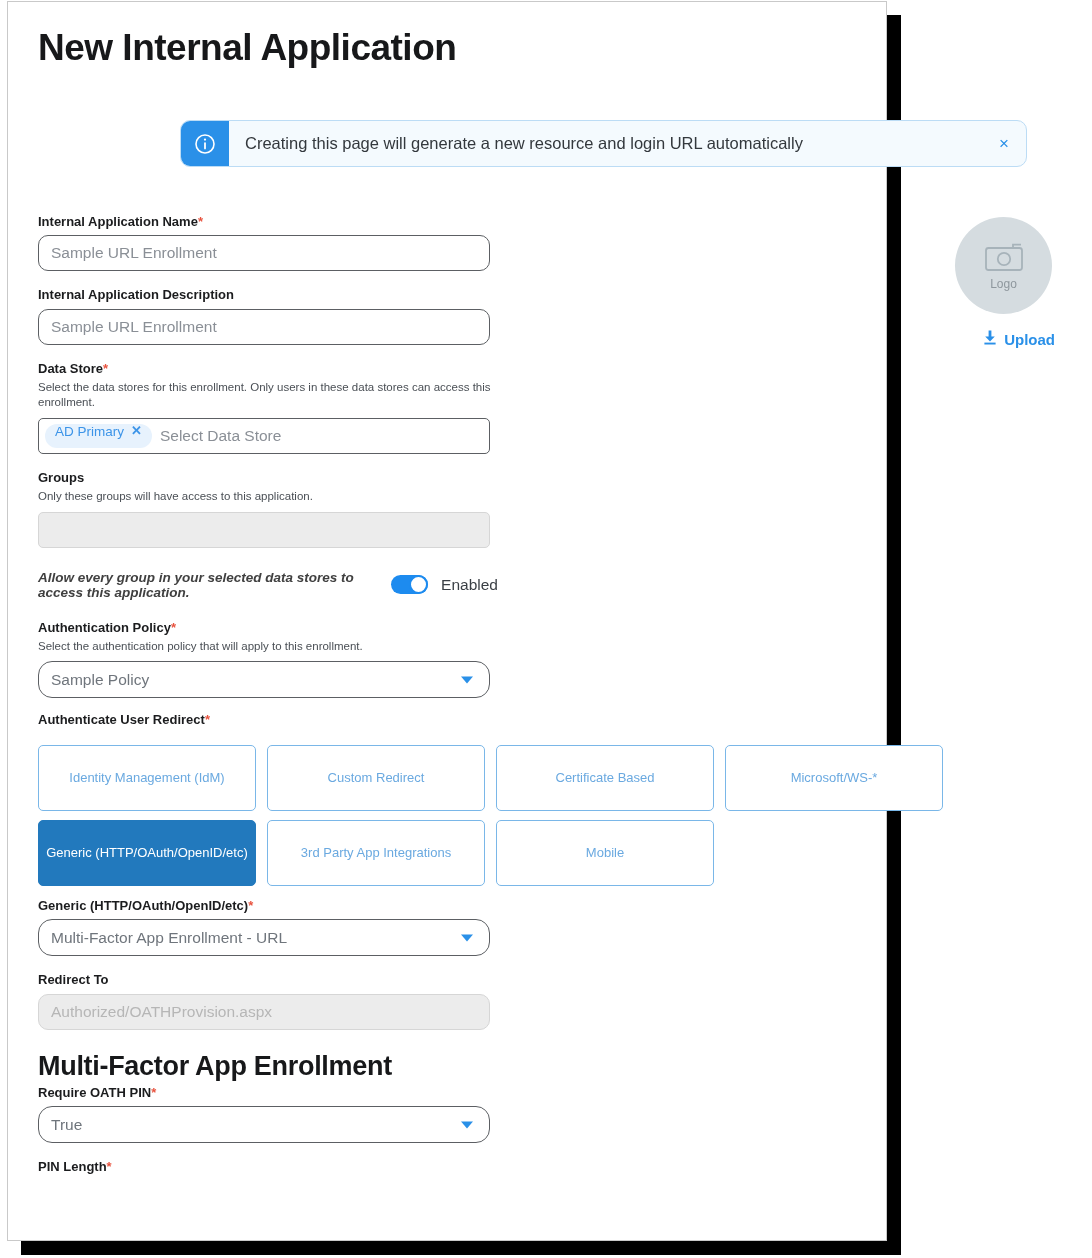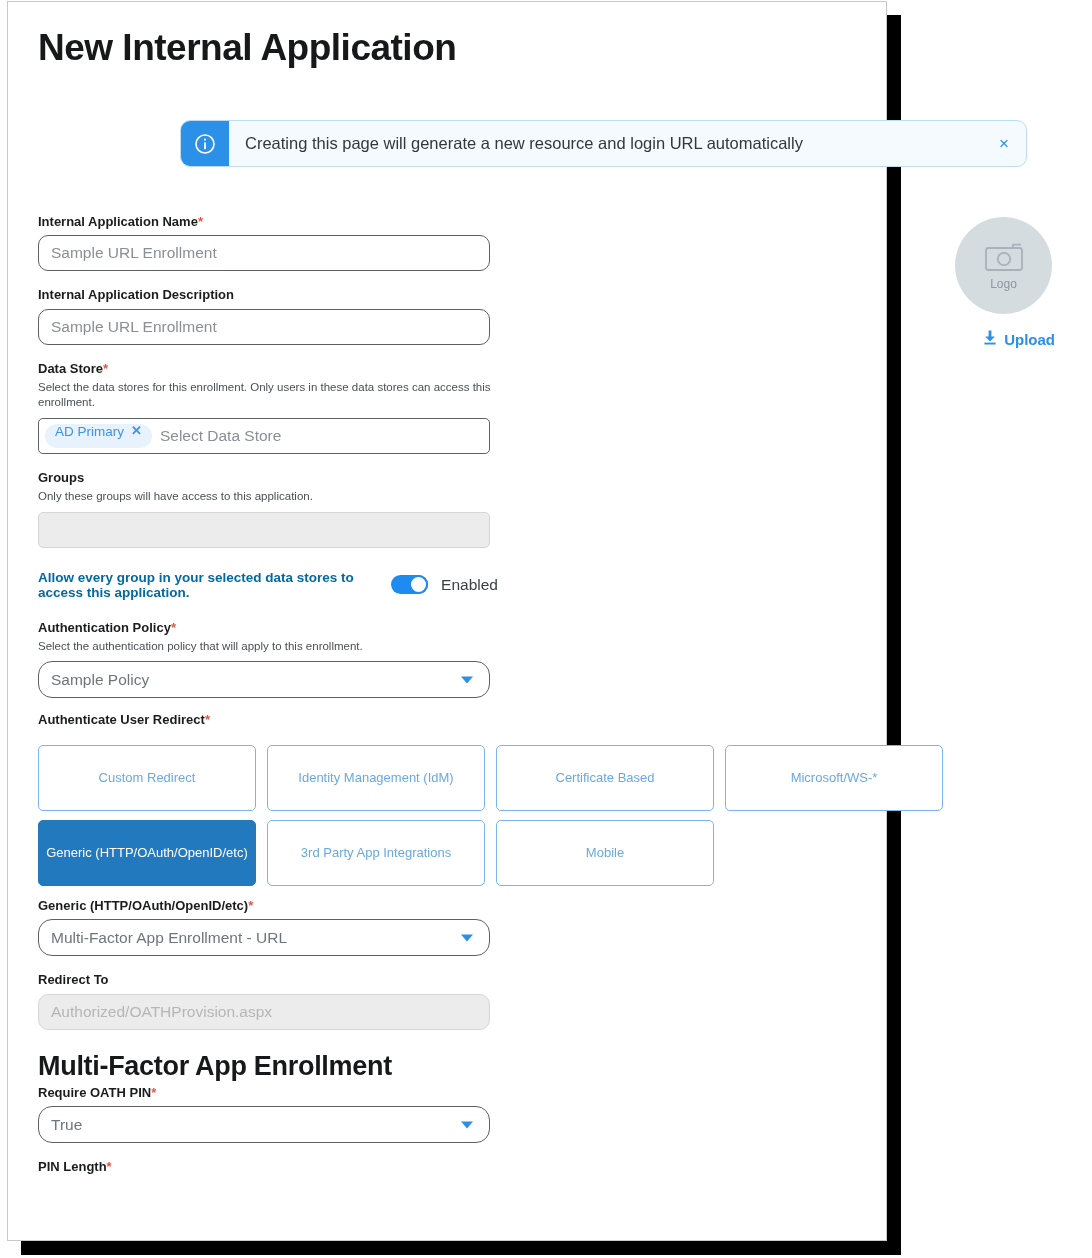--- a/index.html
+++ b/index.html
@@ -180,21 +180,22 @@
   
   .toggle-row {
     display: flex;
     align-items: center;
     margin-top: 22px;
     margin-bottom: 20px;
   }
   .toggle-row .t-label {
     font-size: 13.5px;
     font-weight: bold;
-    color: #0369a1;
+    color: #404040;
+    font-style: italic;
   }
   .switch {
     width: 37px;
     height: 19px;
     border-radius: 11px;
     background: #1d8bef;
     position: relative;
     margin-left: 12px;
     cursor: pointer;
     flex: 0 0 37px;
@@ -410,22 +411,22 @@
           <span class="caret"></span>
         </div>
       </div>
 
       <div class="tiles-label">
         <span>Authenticate User Redirect</span><span class="req">*</span>
       </div>
 
       <div class="tiles">
         <div class="tile-grid">
+          <div class="tile">Identity Management (IdM)</div>
           <div class="tile">Custom Redirect</div>
-          <div class="tile">Identity Management (IdM)</div>
           <div class="tile">Certificate Based</div>
           <div class="tile">Microsoft/WS-*</div>
           <div class="tile selected">Generic (HTTP/OAuth/OpenID/etc)</div>
           <div class="tile">3rd Party App Integrations</div>
           <div class="tile">Mobile</div>
         </div>
       </div>
 
       <div class="sec2">
         <div class="field-label">

